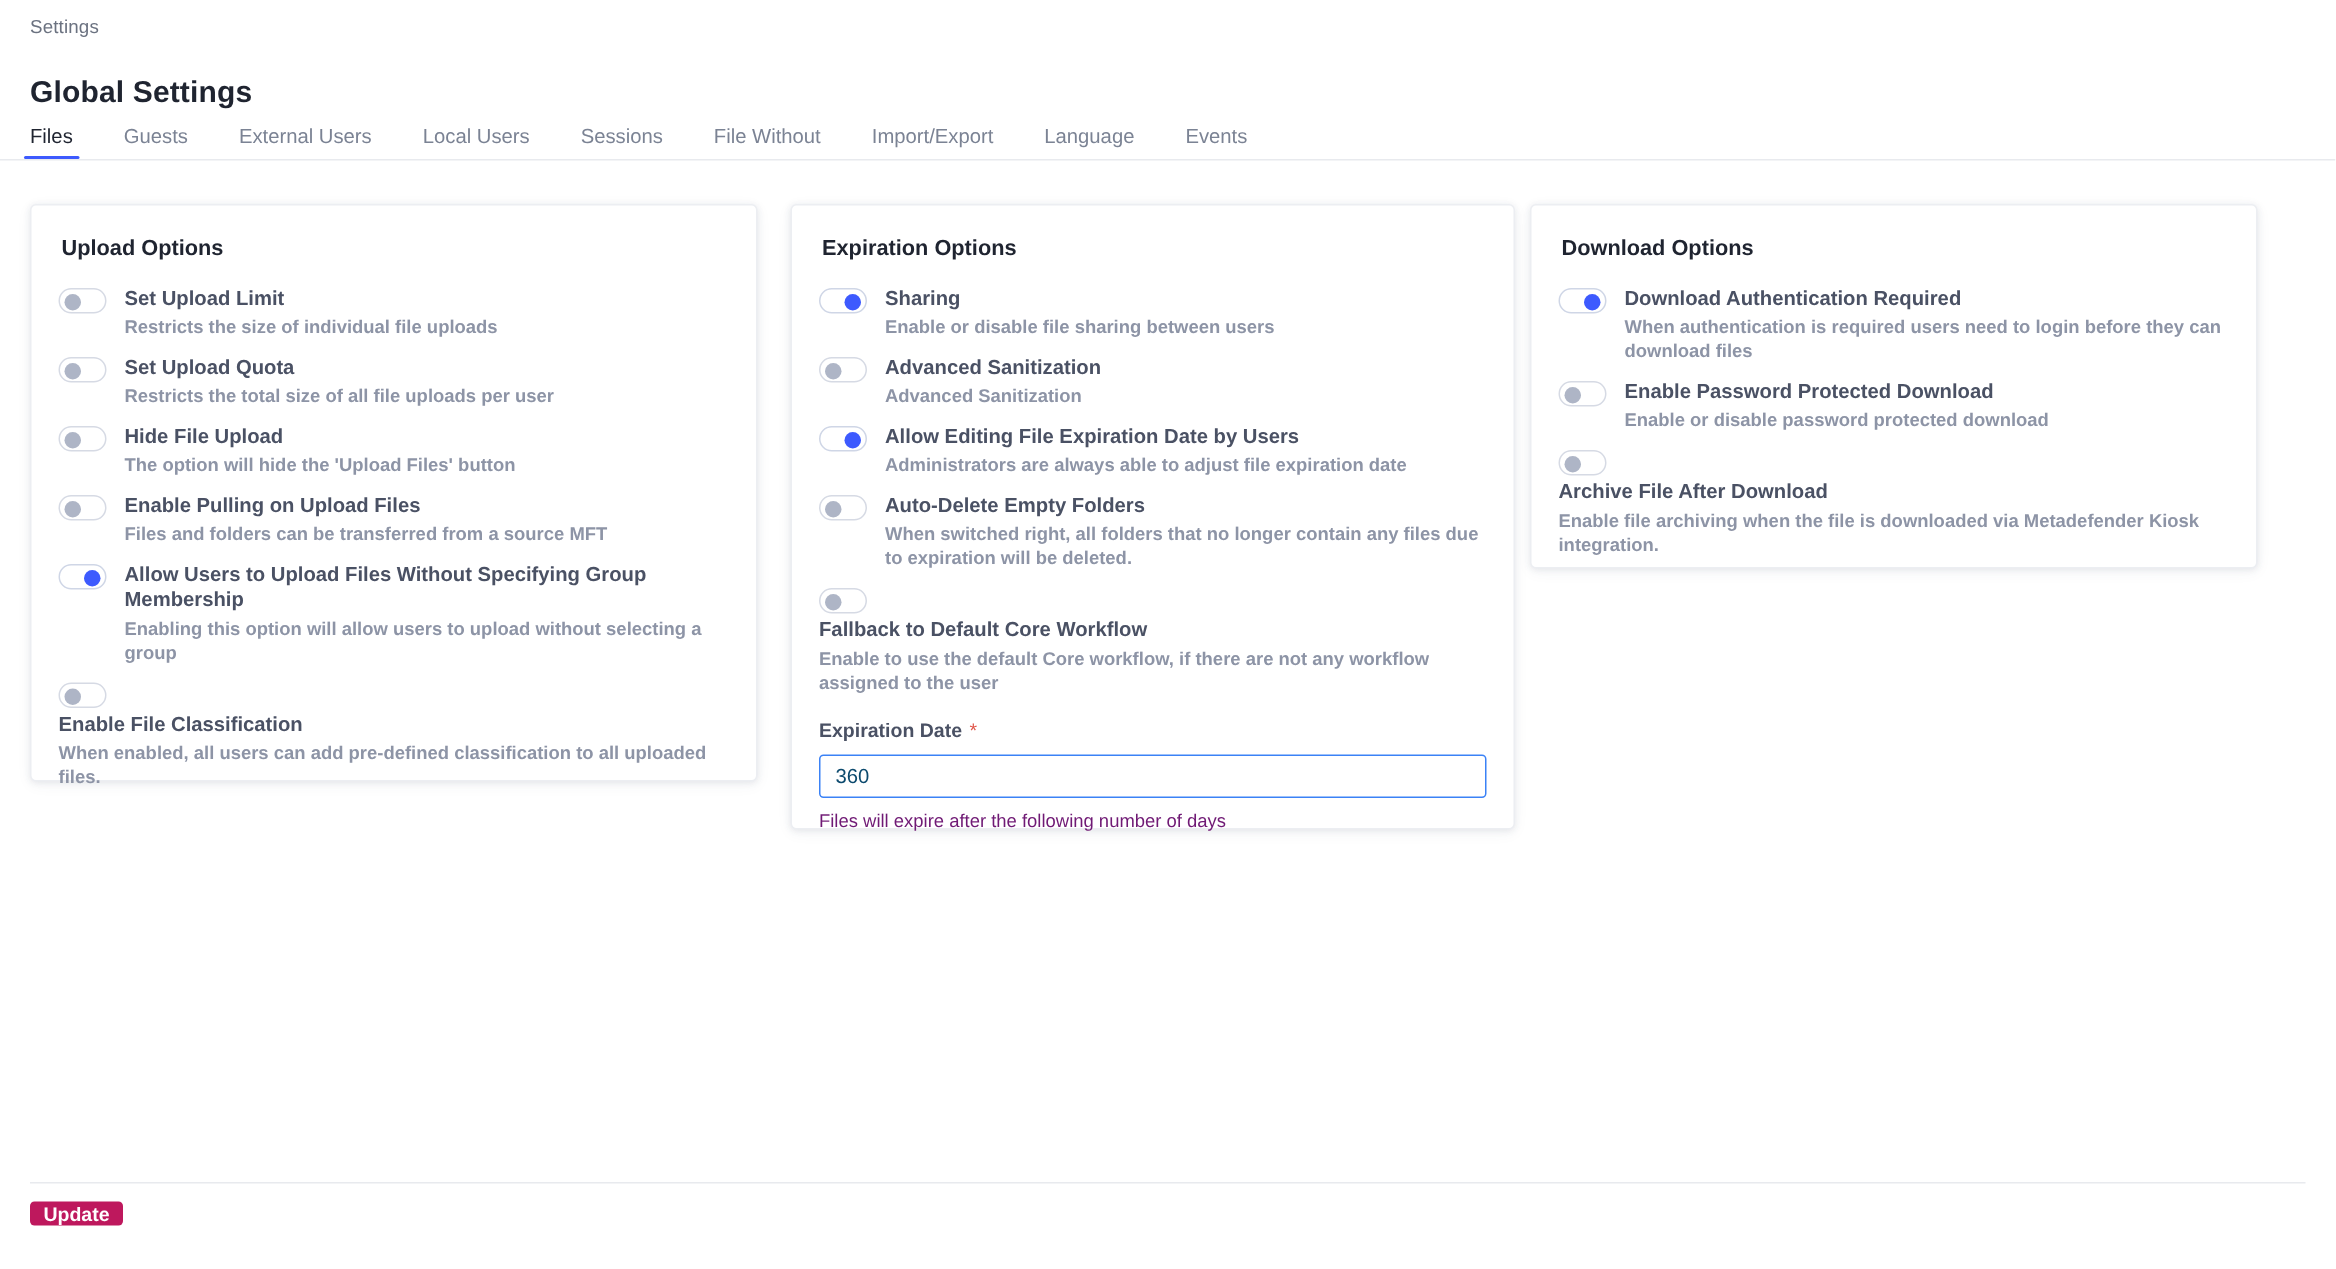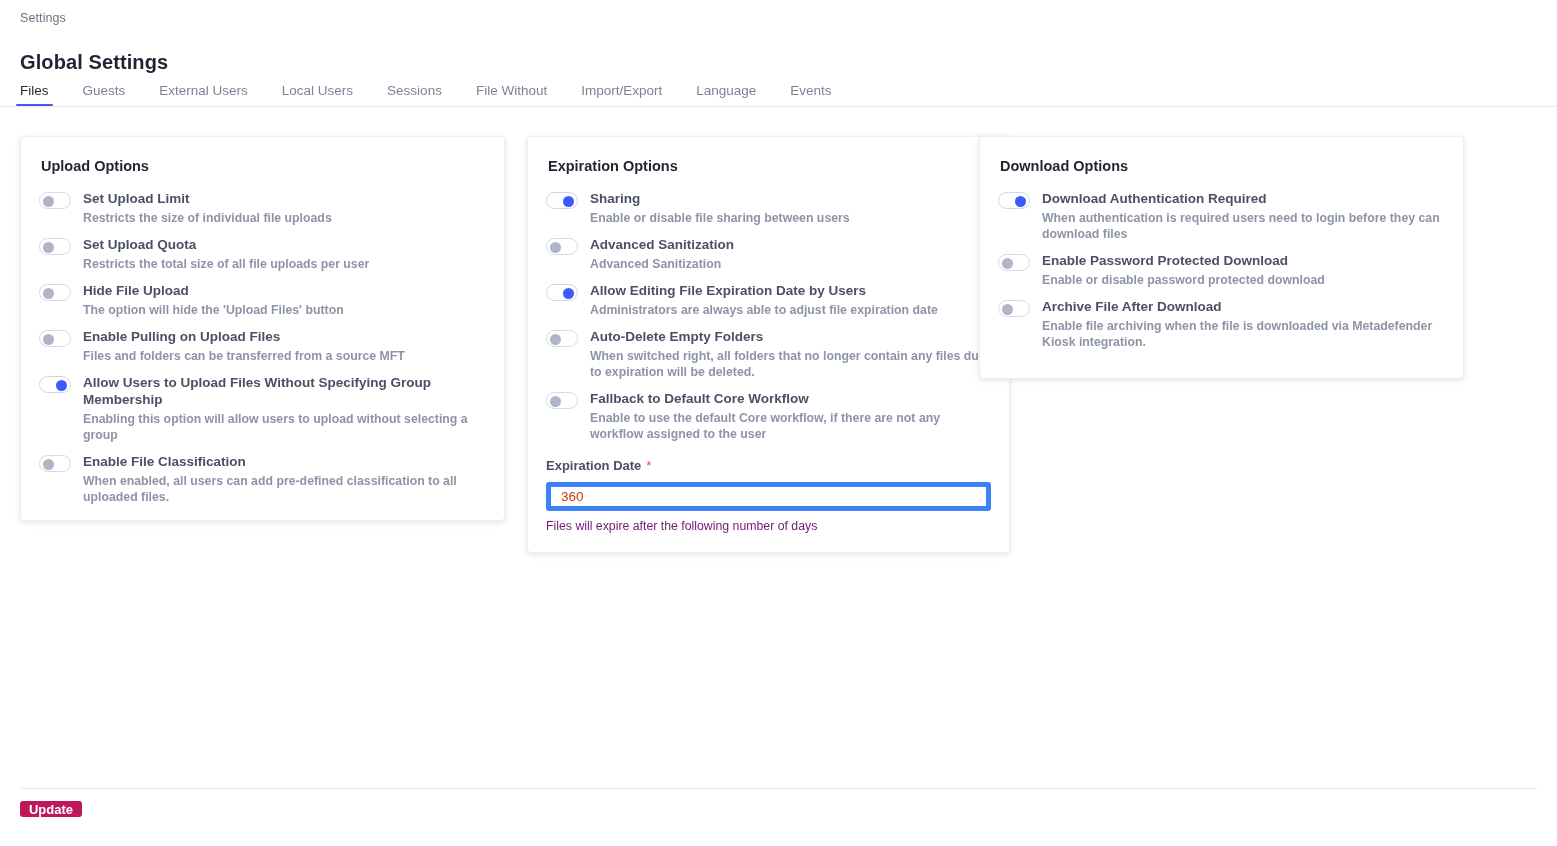--- a/index.html
+++ b/index.html
@@ -49,31 +49,31 @@
   
   .card {
     position: absolute; top: 136px;
     background: #ffffff;
     border: 1px solid #eceef2;
     border-radius: 4px;
     box-shadow: 0 1px 4px rgba(60,70,100,0.10), 0 2px 10px rgba(60,70,100,0.05);
   }
   #card-upload     { left: 20px;   width: 485px; height: 385px; }
   #card-processing { left: 527px;  width: 483px; height: 417px; }
-  #card-download   { left: 979px; width: 485px; height: 243px; }
+  #card-download   { left: 1020px; width: 485px; height: 243px; }
 
   .card-title {
     font-size: 14.5px; font-weight: bold; color: #1f2430;
     margin: 21px 0 0 20px;
   }
   .options { margin: 14px 0 0 0; padding: 0 18px 0 18px; font-weight: bold; }
 
   
   .opt-row { display: flex; align-items: flex-start; margin-bottom: 8px; }
-  .opt-row:last-child { margin-bottom: 0; }
+  .opt-row:last-child { margin-bottom: 0; flex-direction: column; }
 
   .switch {
     flex: 0 0 auto;
     width: 32px; height: 17px;
     border-radius: 9px;
     background: #ffffff;
     border: 1px solid #d6dae4;
     position: relative;
     margin-top: 4px; margin-right: 12px;
     cursor: pointer;
@@ -99,22 +99,22 @@
 
   
   .field { padding: 0 18px; margin-top: 16px; }
   .field-label {
     font-size: 13px; font-weight: bold; color: #4a5164;
   }
   .field-req { color: #e0564a; font-weight: normal; margin-left: 5px; }
   .field-input {
     display: block; width: 100%; height: 29px;
     margin-top: 9px; padding: 0 10px;
-    font-family: inherit; font-size: 13.5px; color: #c2410c;
-    border: 5px solid #3b82f6; border-radius: 3px;
+    font-family: inherit; font-size: 13.5px; color: #0c4a6e;
+    border: 1px solid #3b82f6; border-radius: 3px;
     background: #fff; outline: none;
   }
   .field-help {
     font-size: 12.3px; color: #701a75; margin-top: 8px;
   }
 
   
   .footer-rule {
     position: absolute; left: 20px; right: 20px; top: 788px;
     height: 1px; background: #e8eaee;

